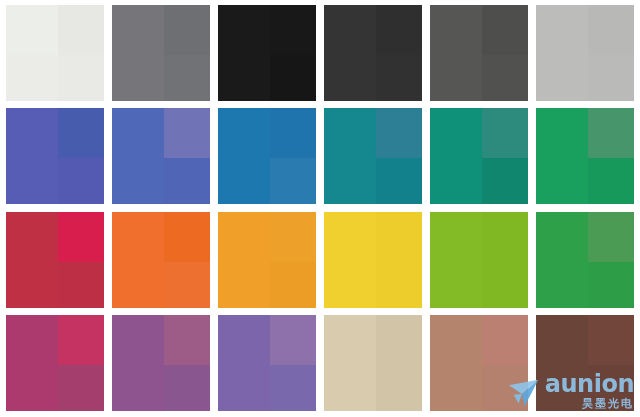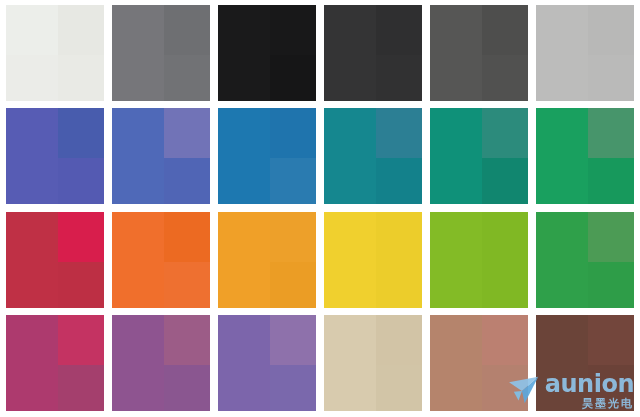--- a/index.html
+++ b/index.html
@@ -39,21 +39,21 @@
   .q {
     width: 100%;
     height: 100%;
   }
   
   #watermark {
     position: absolute;
     right: 6px;
     bottom: 8px;
     display: flex;
-    align-items: flex-start;
+    align-items: flex-end;
     gap: 4px;
     pointer-events: none;
     opacity: 0.92;
   }
   #watermark-mark {
     width: 34px;
     height: 34px;
     flex: 0 0 auto;
   }
   #watermark-text {

